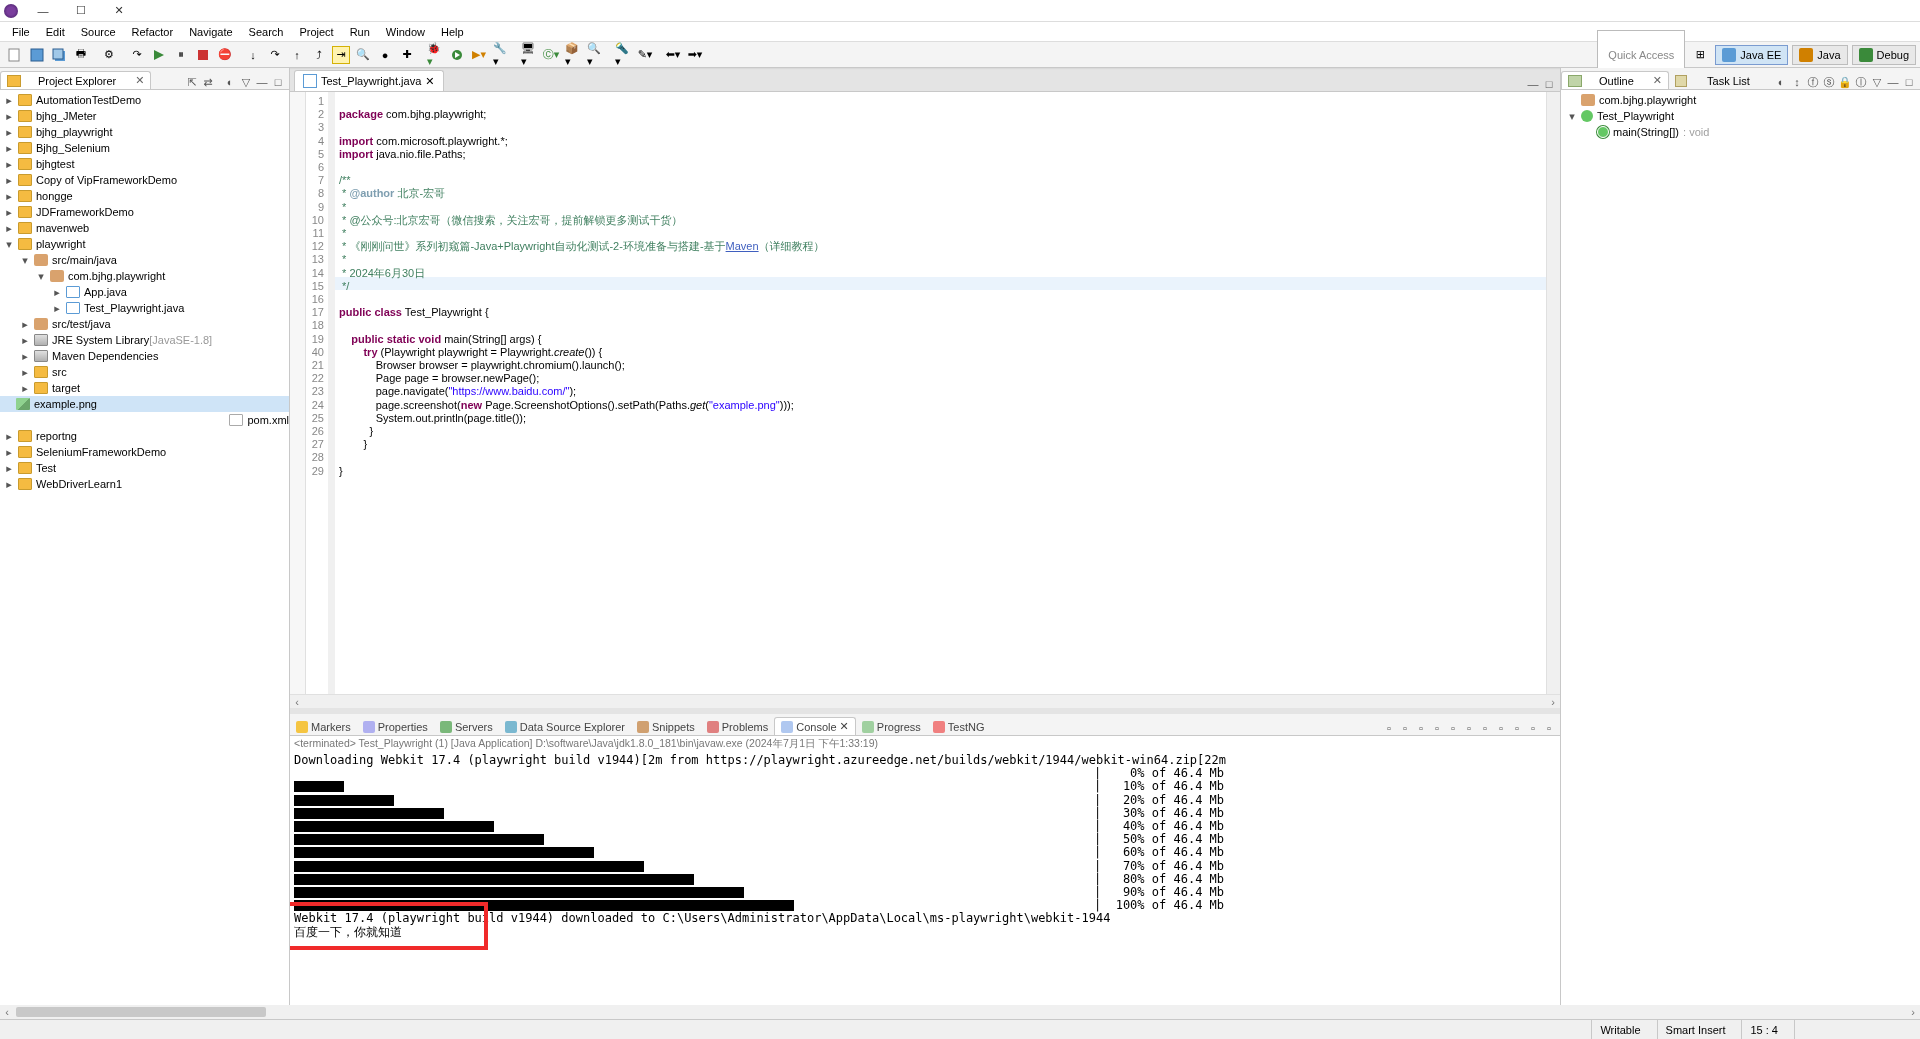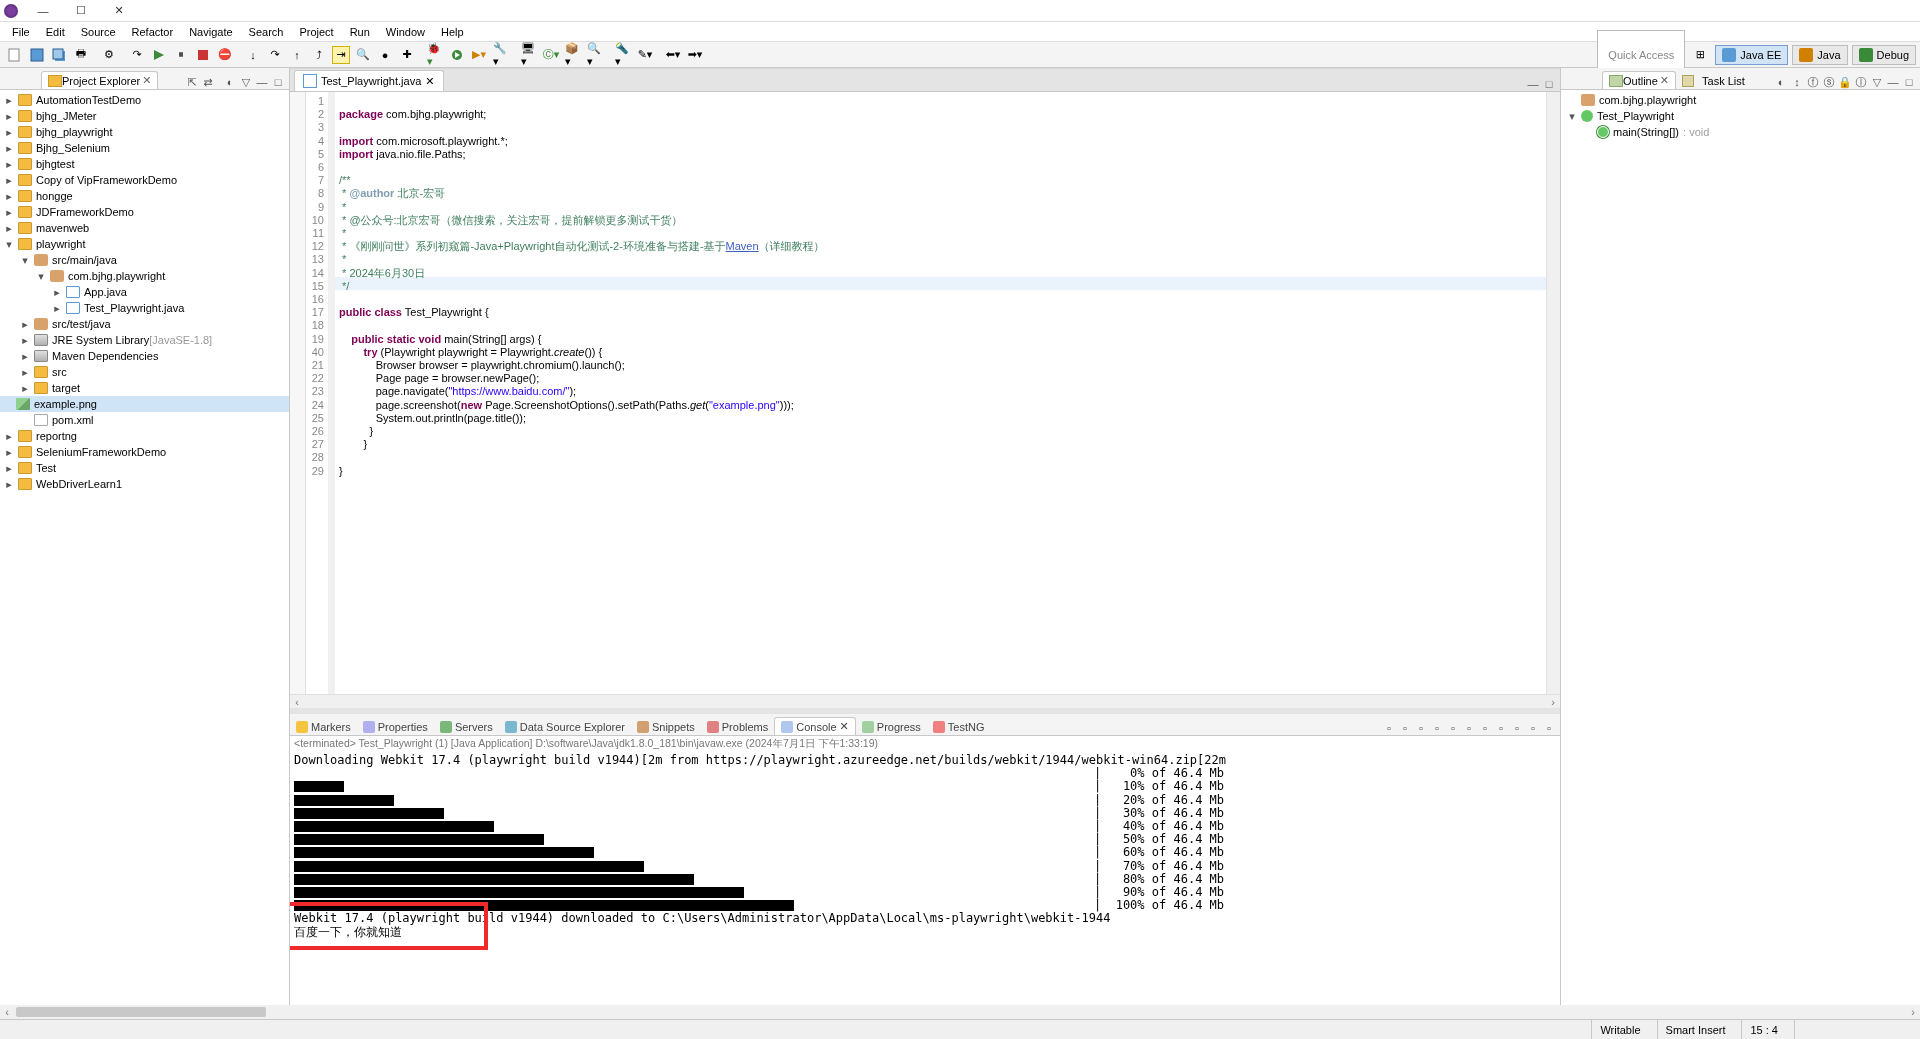--- a/index.html
+++ b/index.html
@@ -27,21 +27,21 @@
 .perspective-btn.java-ee { background: #d0e4f5; border-color: #7a9bd0; }
 
 
 .main { flex: 1; display: flex; min-height: 0; }
 .project-explorer-pane { width: 290px; background: #fff; border-right: 1px solid #c8c8c8; display: flex; flex-direction: column; }
 .editor-pane { flex: 1; display: flex; flex-direction: column; min-width: 0; }
 .outline-pane { width: 360px; background: #fff; border-left: 1px solid #c8c8c8; display: flex; flex-direction: column; }
 
 
 .view-tabs { height: 22px; display: flex; align-items: flex-end; background: #f4f4f4; border-bottom: 1px solid #c8c8c8; }
-.view-tab { display: flex; align-items: center; background: #fff; border: 1px solid #c8c8c8; border-bottom: none; padding: 2px 6px; gap: 0; border-radius: 3px 3px 0 0; cursor: pointer; margin-left: 41px; }
+.view-tab { display: flex; align-items: center; background: #fff; border: 1px solid #c8c8c8; border-bottom: none; padding: 2px 6px; gap: 17px; border-radius: 3px 3px 0 0; cursor: pointer; }
 .view-tab .v-icon { width: 14px; height: 12px; background: #f5bb41; border: 1px solid #c99b2e; }
 .view-tab .close-x { color: #666; margin-left: 2px; }
 .view-tabs .tabs-right { margin-left: auto; display: flex; gap: 2px; padding-right: 4px; }
 .mini-btn { width: 14px; height: 14px; display: inline-flex; justify-content: center; align-items: center; cursor: pointer; color: #555; }
 
 
 .tree { flex: 1; overflow: auto; padding: 2px 0; background: #fff; }
 .tree-row { display: flex; align-items: center; height: 16px; padding-left: 2px; white-space: nowrap; cursor: pointer; }
 .tree-row.selected { background: #cfe4f7; }
 .twisty { width: 10px; text-align: center; color: #555; }
@@ -316,21 +316,21 @@
         <div class="tree-row" style="padding-left: 20px;">
           <span class="twisty">▸</span>
           <span class="t-icon icon-folder"></span>
           <span>target</span>
         </div>
         <div class="tree-row selected" style="">
           <span class="twisty"> </span>
           <span class="t-icon icon-img"></span>
           <span>example.png</span>
         </div>
-        <div class="tree-row" style="padding-left: 20px;">
+        <div class="tree-row" style="padding-left: 20px; justify-content: flex-end;">
           <span class="twisty"> </span>
           <span class="t-icon icon-xml"></span>
           <span>pom.xml</span>
         </div>
         <div class="tree-row" style="padding-left: 4px;">
           <span class="twisty">▸</span>
           <span class="t-icon icon-folder"></span>
           <span>reportng</span>
         </div>
         <div class="tree-row" style="padding-left: 4px;">
@@ -451,21 +451,21 @@
     </div>
   </div>
 
   <div class="outline-pane">
     <div class="view-tabs">
       <div class="view-tab">
         <div class="v-icon" style="background:#c0d4a8;border-color:#8aa86a"></div>
         <span>Outline</span>
         <span class="close-x">✕</span>
       </div>
-      <div style="display:flex;align-items:flex-end;padding:2px 6px;gap:8px;cursor:pointer">
+      <div style="display:flex;align-items:flex-end;padding:2px 6px;gap:20px;cursor:pointer">
         <div style="width:12px;height:12px;background:#e0d8a8;border:1px solid #b0a060"></div>
         <span>Task List</span>
       </div>
       <div class="tabs-right">
         <span class="mini-btn">◐</span>
         <span class="mini-btn">↕</span>
         <span class="mini-btn">ⓕ</span>
         <span class="mini-btn">ⓢ</span>
         <span class="mini-btn">🔒</span>
         <span class="mini-btn">ⓛ</span>

